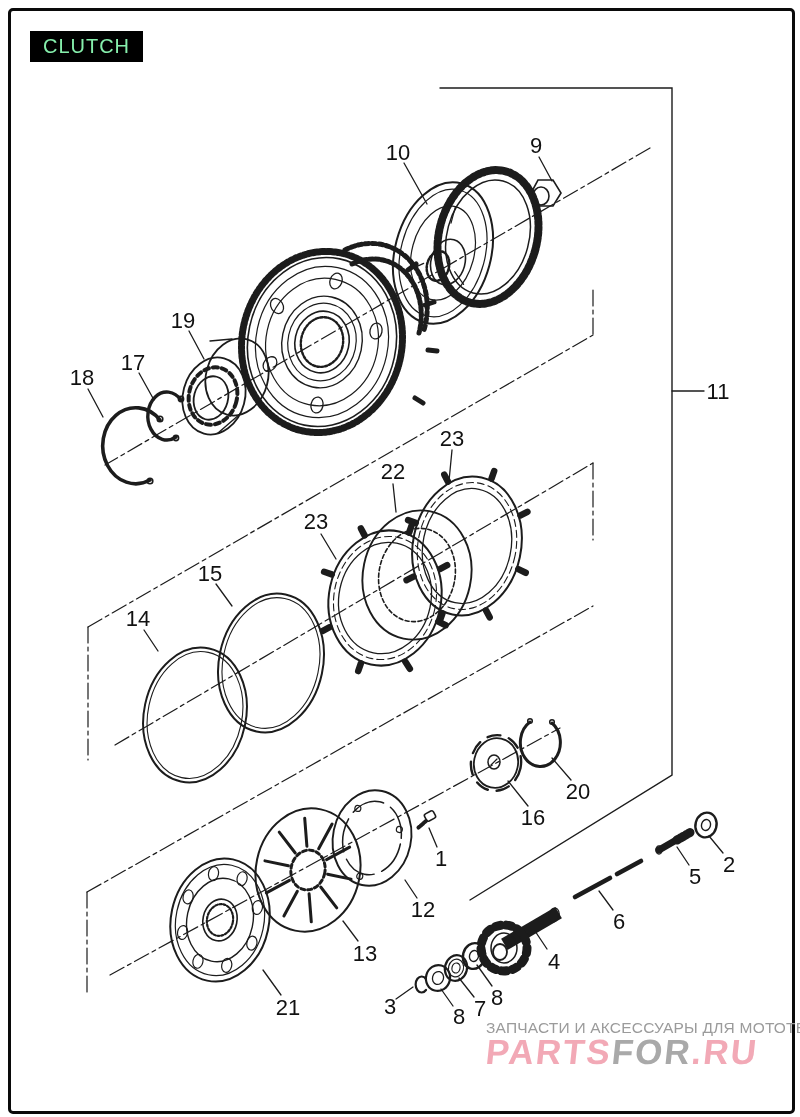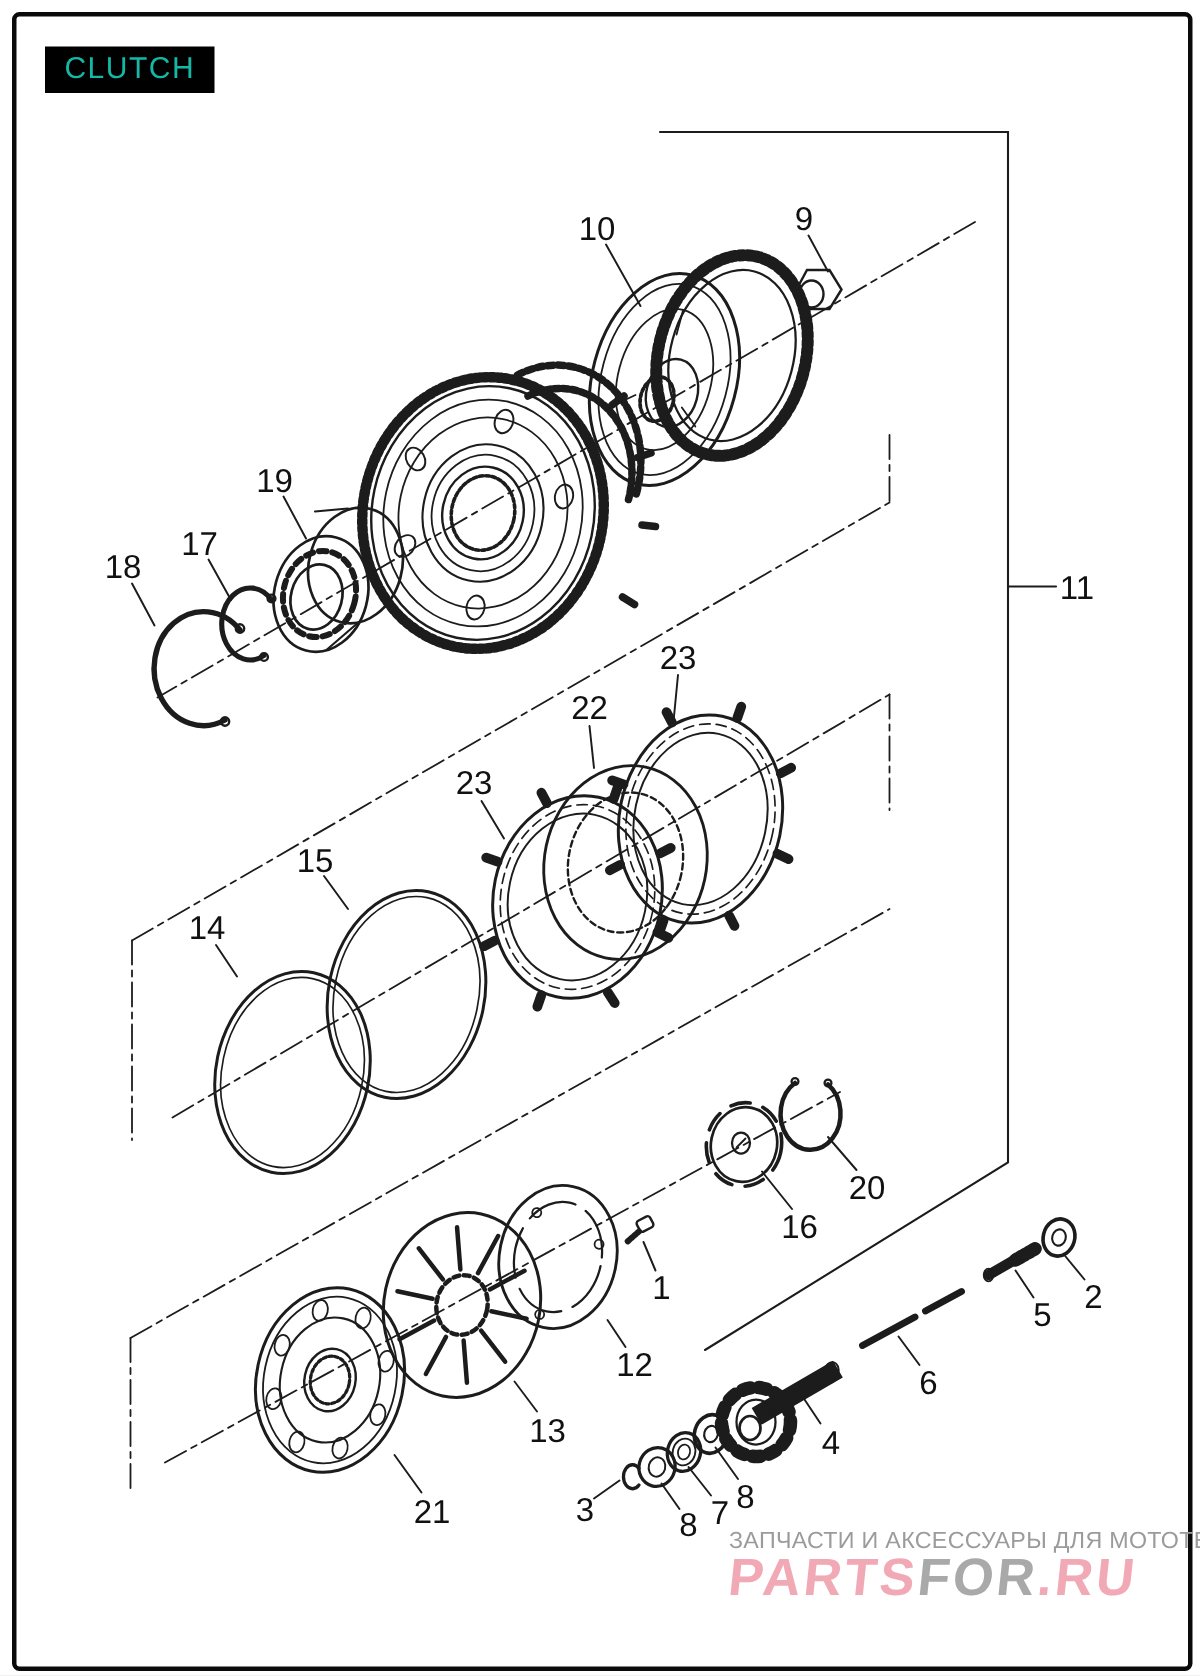--- a/index.html
+++ b/index.html
@@ -6,21 +6,21 @@
   .page{
     position:relative;width:800px;height:1117px;background:#ffffff;
     font-family:"Liberation Sans",sans-serif;overflow:hidden;margin:0 auto;
   }
   .page-border{position:absolute;left:8px;top:8px;width:781px;height:1100px;
     border:3px solid #0a0a0a;border-radius:5px;pointer-events:none;}
   .title-plate{
     position:absolute;left:30px;top:31px;width:113px;height:31px;background:#000000;
     display:flex;align-items:center;justify-content:center;
   }
-  .title-plate span{color:#14b8a6;font-size:20px;letter-spacing:1px;}
+  .title-plate span{color:#86efac;font-size:20px;letter-spacing:1px;}
   svg.diagram{position:absolute;left:0;top:0;}
   .callout{font-size:22px;fill:#111111;}
   .wm-text{
     position:absolute;left:486px;top:1019px;width:296px;text-align:center;
     color:#9b9b9b;font-size:15.5px;white-space:nowrap;letter-spacing:.2px;
   }
   .wm-logo{
     position:absolute;left:456px;top:1032px;width:332px;text-align:center;
     font-size:35px;font-weight:bold;letter-spacing:2px;transform:skewX(-6deg);
     white-space:nowrap;

